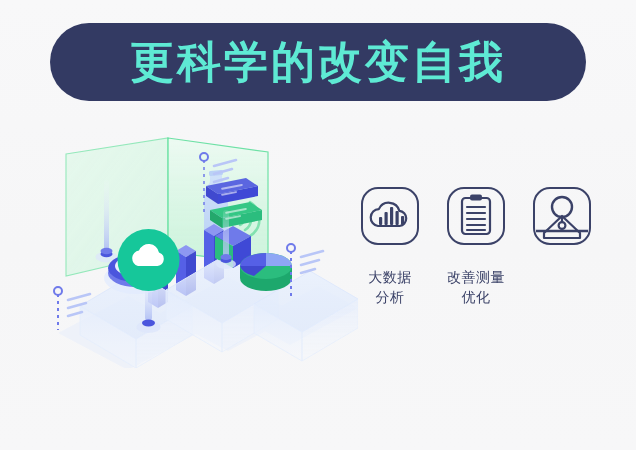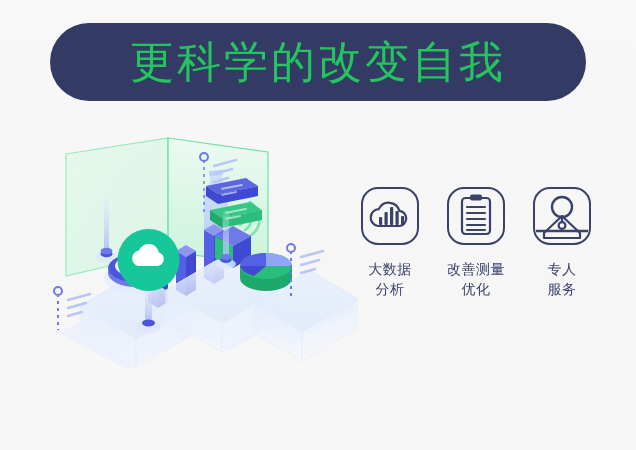--- a/index.html
+++ b/index.html
@@ -29,24 +29,24 @@
     top: 23px;
     width: 536px;
     height: 78px;
     background: #333a63;
     border-radius: 39px;
     display: flex;
     align-items: center;
     justify-content: center;
   }
   .title-text {
-    color: #22c55e;
+    color: #5eead4;
     font-size: 44px;
     letter-spacing: 3px;
-    font-weight: 400;
+    font-weight: 700;
     line-height: 1;
     white-space: nowrap;
     font-family: "DejaVu Sans", "Liberation Sans", sans-serif;
   }
 
   
   .illustration {
     position: absolute;
     left: 18px;
     top: 118px;
@@ -71,21 +71,21 @@
     display: flex;
     flex-direction: column;
     align-items: center;
   }
   .feature-icon {
     width: 60px;
     height: 60px;
   }
   .feature-icon svg { display: block; }
   .feature-label {
-    margin-top: 13px;
+    margin-top: 21px;
     color: #3b4268;
     font-size: 14px;
     line-height: 1.45;
     text-align: center;
     letter-spacing: 0.5px;
     font-family: "DejaVu Sans", "Liberation Sans", sans-serif;
     white-space: pre-line;
   }
 
   
@@ -350,20 +350,18 @@
           <g clip-path="url(#agentClip)">
             <path d="M30,30 L12,47 L12,52 L48,52 L48,47 Z" fill="none" stroke="#3b4268" stroke-width="2.2" stroke-linejoin="round"></path>
             <line x1="4" y1="45" x2="56" y2="45" stroke="#3b4268" stroke-width="2.4"></line>
             <circle cx="30" cy="21" r="10" fill="none" stroke="#3b4268" stroke-width="2.4"></circle>
             <path d="M30,31 L30,36" stroke="#3b4268" stroke-width="2.2" stroke-linecap="round"></path>
             <circle cx="30" cy="39.5" r="3.4" fill="none" stroke="#3b4268" stroke-width="2.2"></circle>
           </g>
           <rect x="2" y="2" width="56" height="56" rx="16" ry="16" fill="none" stroke="#3b4268" stroke-width="2"></rect>
         </svg>
       </div>
-      <div class="feature-label">专人
-服务</div>
     </div>
 
   </div>
 
 
 </div>
 
 </body></html>

